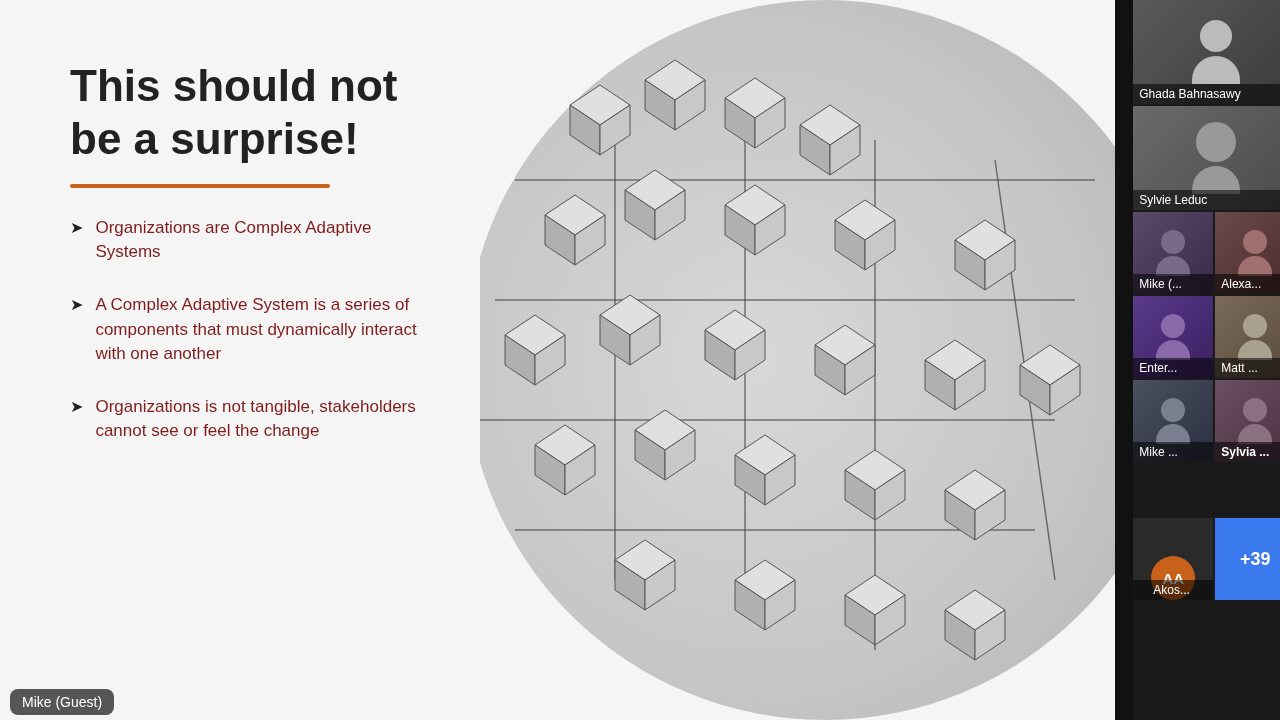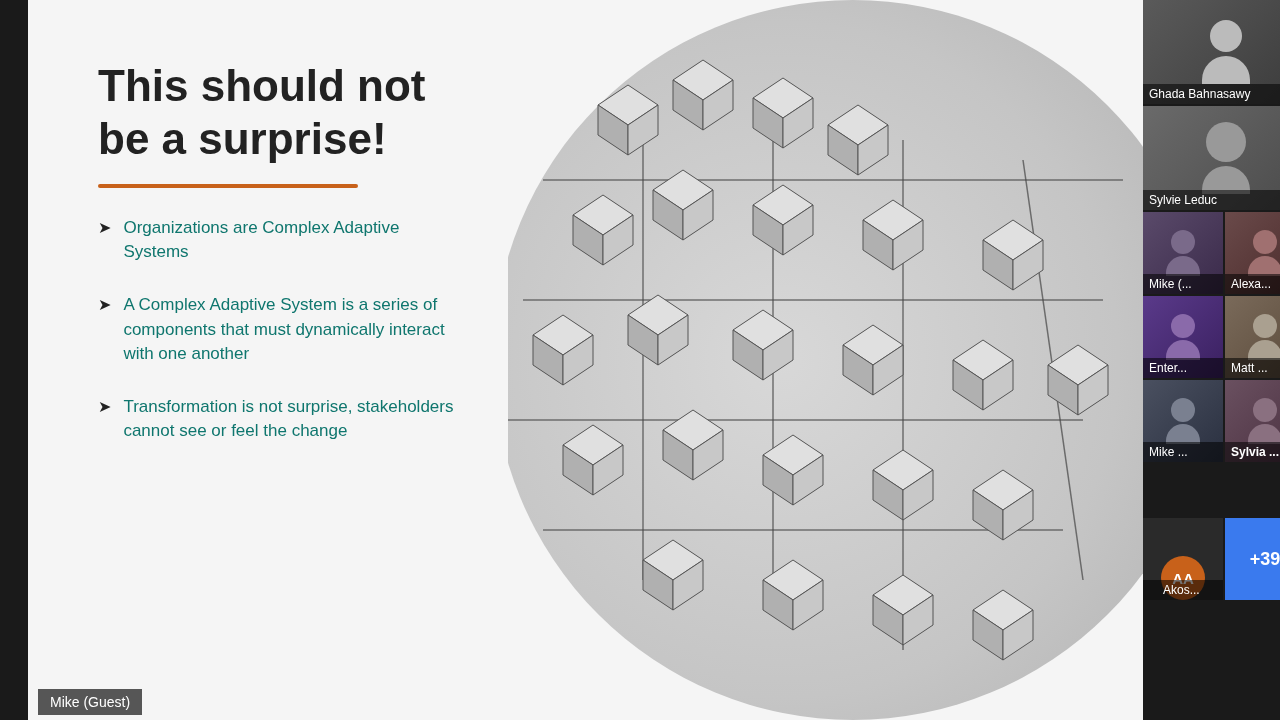--- a/index.html
+++ b/index.html
@@ -14,21 +14,20 @@
     }
 
     
     #main-area {
       width: 1274px;
       height: 720px;
       background: #111;
       position: relative;
       display: flex;
       align-items: flex-end;
-      margin-left: 28px;
     }
 
     
     #slide {
       width: 1115px;
       height: 720px;
       background: #f5f5f5;
       position: relative;
       display: flex;
       flex-direction: row;
@@ -70,21 +69,21 @@
     .bullet-arrow {
       color: #222;
       font-size: 16px;
       margin-right: 12px;
       margin-top: 2px;
       flex-shrink: 0;
     }
 
     .bullet-text {
       font-size: 17px;
-      color: #0f766e;
+      color: #7f1d1d;
       line-height: 1.45;
     }
 
     
     #slide-graphic {
       position: absolute;
       right: 0;
       top: 0;
       width: 700px;
       height: 720px;
@@ -121,21 +120,21 @@
       align-items: center;
       padding: 0 10px;
       z-index: 10;
     }
 
     #speaker-label {
       background: rgba(0,0,0,0.65);
       color: #fff;
       font-size: 14px;
       padding: 5px 12px;
-      border-radius: 0;
+      border-radius: 8px;
     }
 
     
     #sidebar {
       width: 165px;
       height: 600px;
       background: #1a1a1a;
       display: flex;
       flex-direction: column;
       gap: 2px;
@@ -275,21 +274,21 @@
         <span class="bullet-text">Organizations are Complex Adaptive Systems</span>
       </div>
 
       <div class="bullet-item">
         <span class="bullet-arrow">➤</span>
         <span class="bullet-text">A Complex Adaptive System is a series of components that must dynamically interact with one another</span>
       </div>
 
       <div class="bullet-item">
         <span class="bullet-arrow">➤</span>
-        <span class="bullet-text">Transformation is not surprise, stakeholders cannot see or feel the change</span>
+        <span class="bullet-text">Organizations is not tangible, stakeholders cannot see or feel the change</span>
       </div>
     </div>
 
     <div id="slide-graphic">
       <div id="circle-bg"></div>
 
       <svg id="boxes-svg" viewBox="0 0 700 720">
 
         <line x1="100" y1="180" x2="680" y2="180" stroke="#444" stroke-width="1.5" opacity="0.7"></line>
         <line x1="80" y1="300" x2="660" y2="300" stroke="#444" stroke-width="1.5" opacity="0.7"></line>

